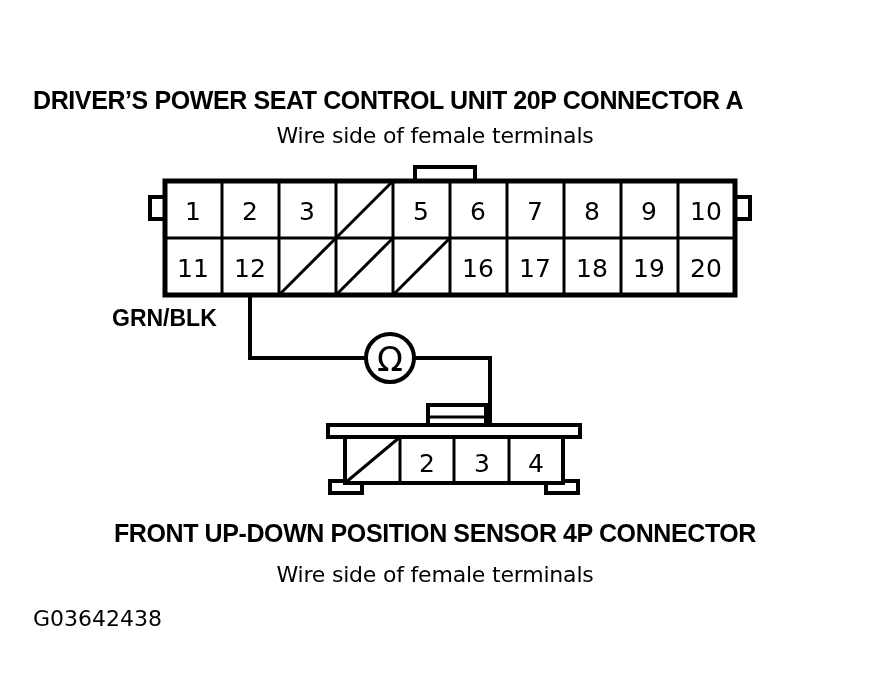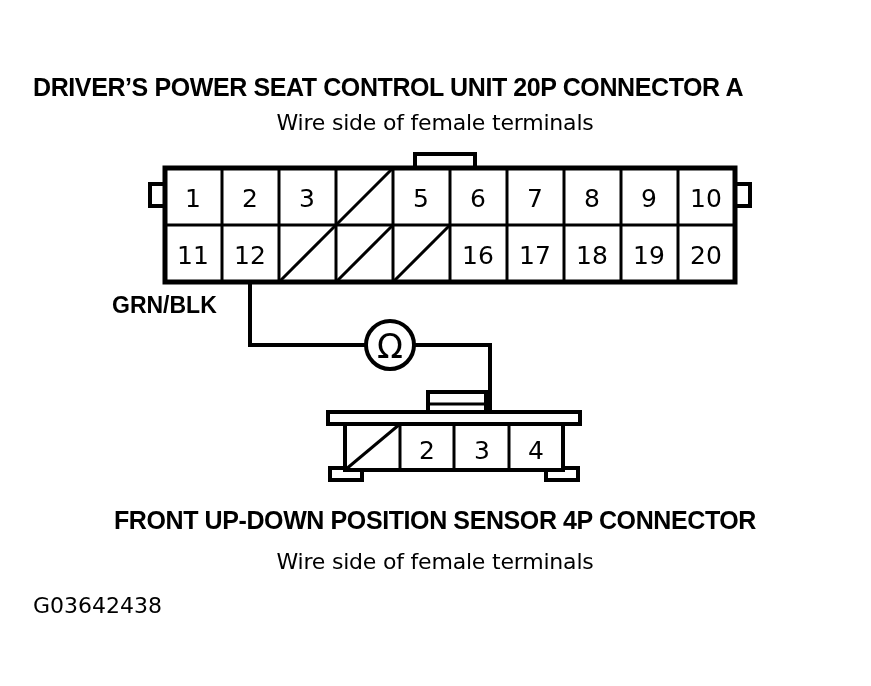--- a/index.html
+++ b/index.html
@@ -11,21 +11,21 @@
     width: 871px;
     height: 686px;
     position: relative;
     font-family: "Liberation Sans", sans-serif;
     color: #000000;
     overflow: hidden;
   }
   #diagram-root {
     position: absolute;
     left: 0;
-    top: 2px;
+    top: 15px;
     width: 871px;
     height: 496px;
   }
   .title-bold {
     font-family: "Liberation Sans", sans-serif;
     font-weight: bold;
     font-size: 25px;
     letter-spacing: -0.4px;
   }
   .subtitle-light {

